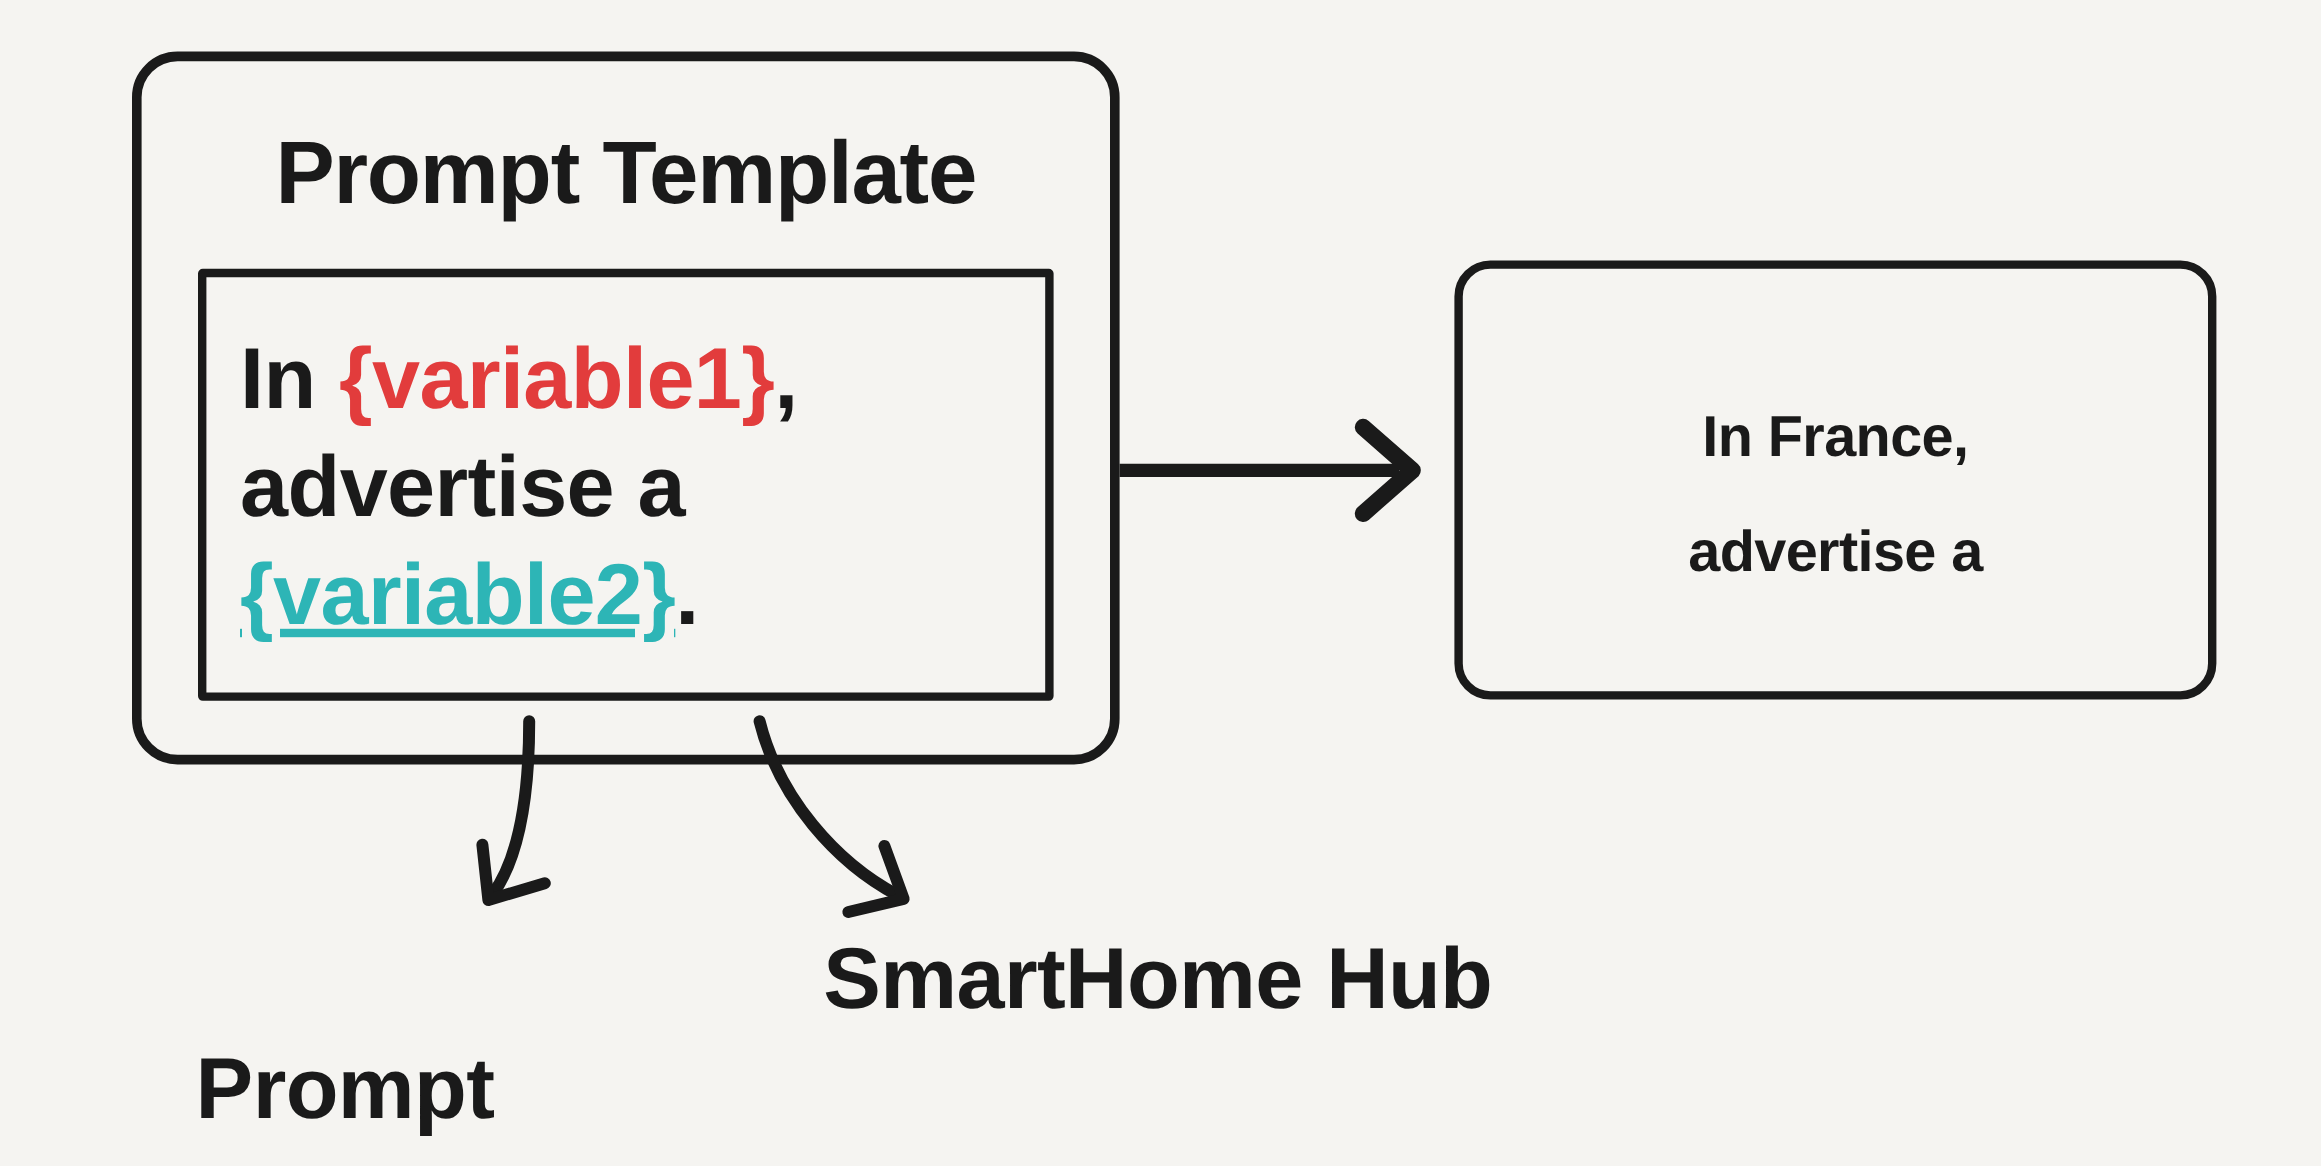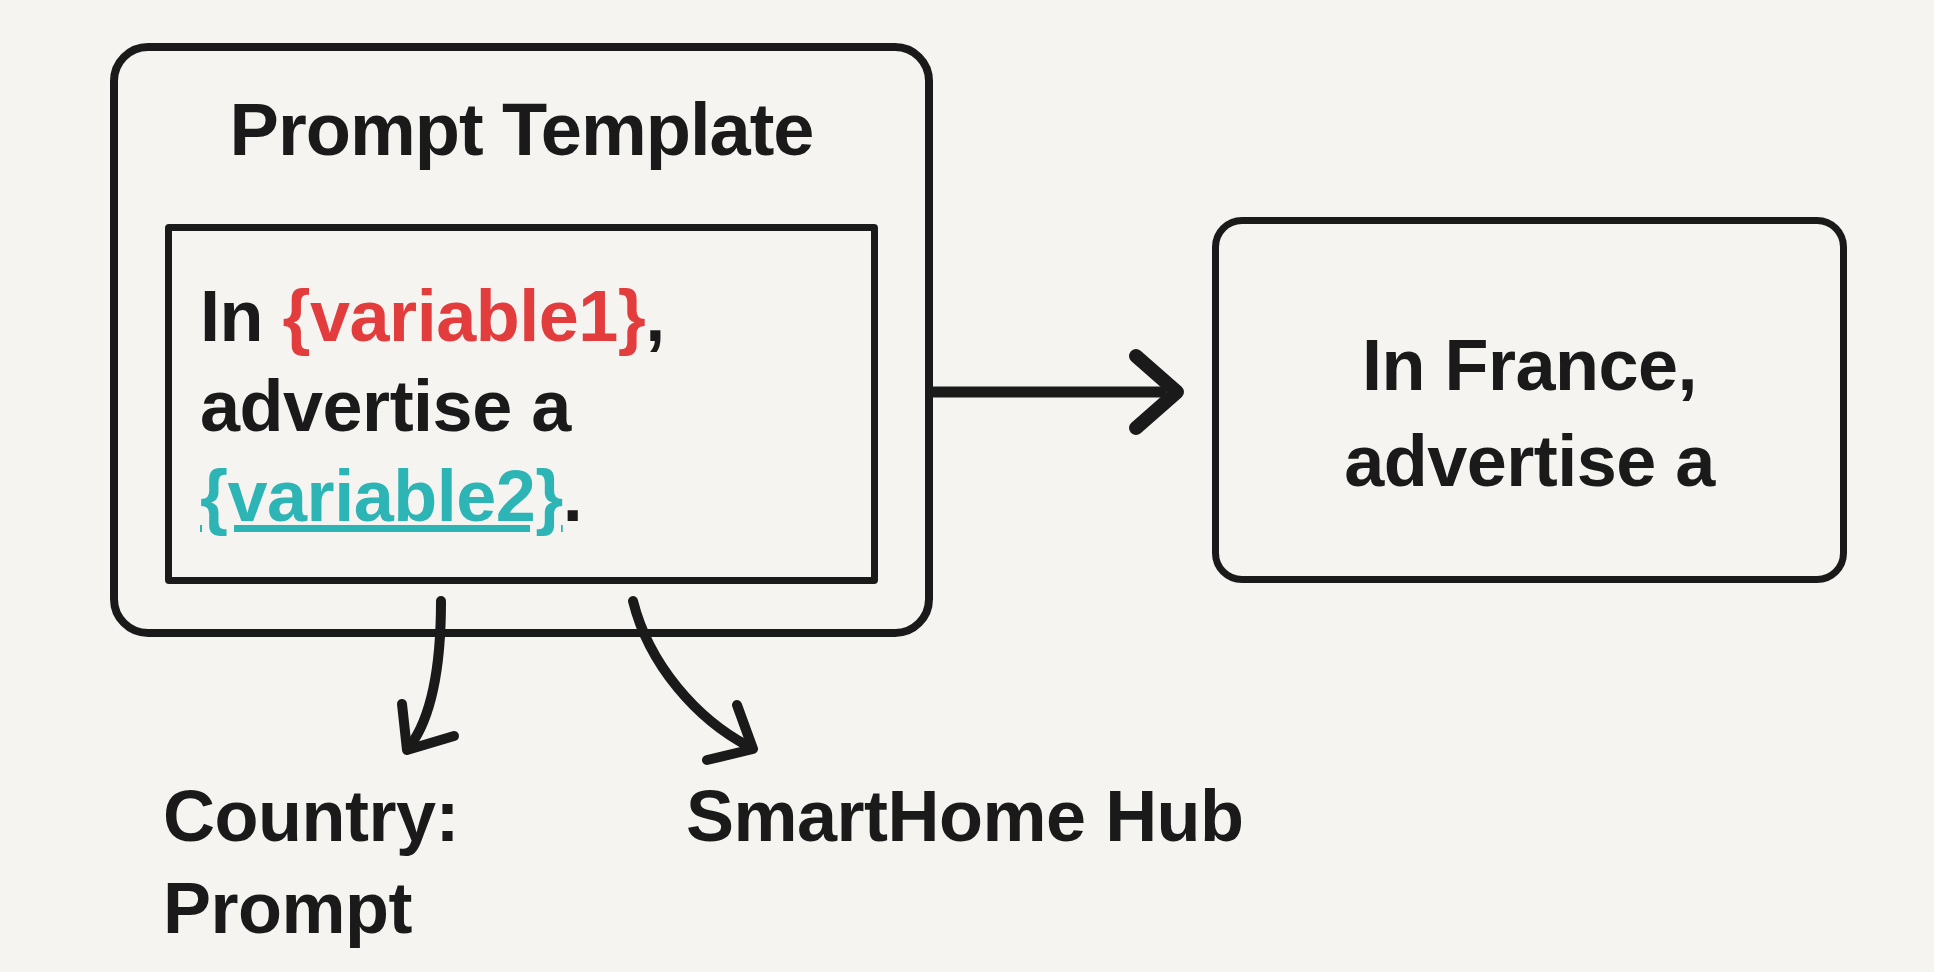--- a/index.html
+++ b/index.html
@@ -23,21 +23,21 @@
   }
   
   .outer-box{
     position:absolute;
     left:110px;top:43px;width:823px;height:594px;
     border:8px solid var(--ink);
     border-radius:38px;
     background:var(--bg);
   }
   .box-title{
-    margin-top:36px;
+    margin-top:50px;
     text-align:center;
     font-size:74px;
     font-weight:700;
     letter-spacing:-1px;
     color:var(--ink);
     white-space:nowrap;
   }
   .inner-box{
     position:absolute;
     left:165px;top:224px;width:713px;height:360px;
@@ -59,21 +59,21 @@
     position:absolute;
     left:1212px;top:217px;width:635px;height:366px;
     border:7px solid var(--ink);
     border-radius:30px;
     background:var(--bg);
     display:flex;
     align-items:center;
     justify-content:center;
     padding-top:26px;
     text-align:center;
-    font-size:72px;
+    font-size:48px;
     font-weight:700;
     line-height:96px;
     letter-spacing:-0.5px;
     color:var(--ink);
     white-space:nowrap;
   }
   
   .value-label{
     position:absolute;
     font-size:72px;
@@ -112,21 +112,21 @@
   </div>
 
   <div class="output-box">
     <div>
       <span>In France,</span><br>
       <span>advertise a</span><br>
     </div>
   </div>
 
   <div class="value-label label-country">
-    <span>Country:</span><br>
+    <br>
     <span>Prompt</span>
   </div>
   <div class="value-label label-product">
     <span>SmartHome Hub</span>
   </div>
 
   <svg class="arrows" viewBox="0 0 1934 972">
 
     <g>
       <line x1="933" y1="392" x2="1166" y2="392" stroke-width="11"></line>

